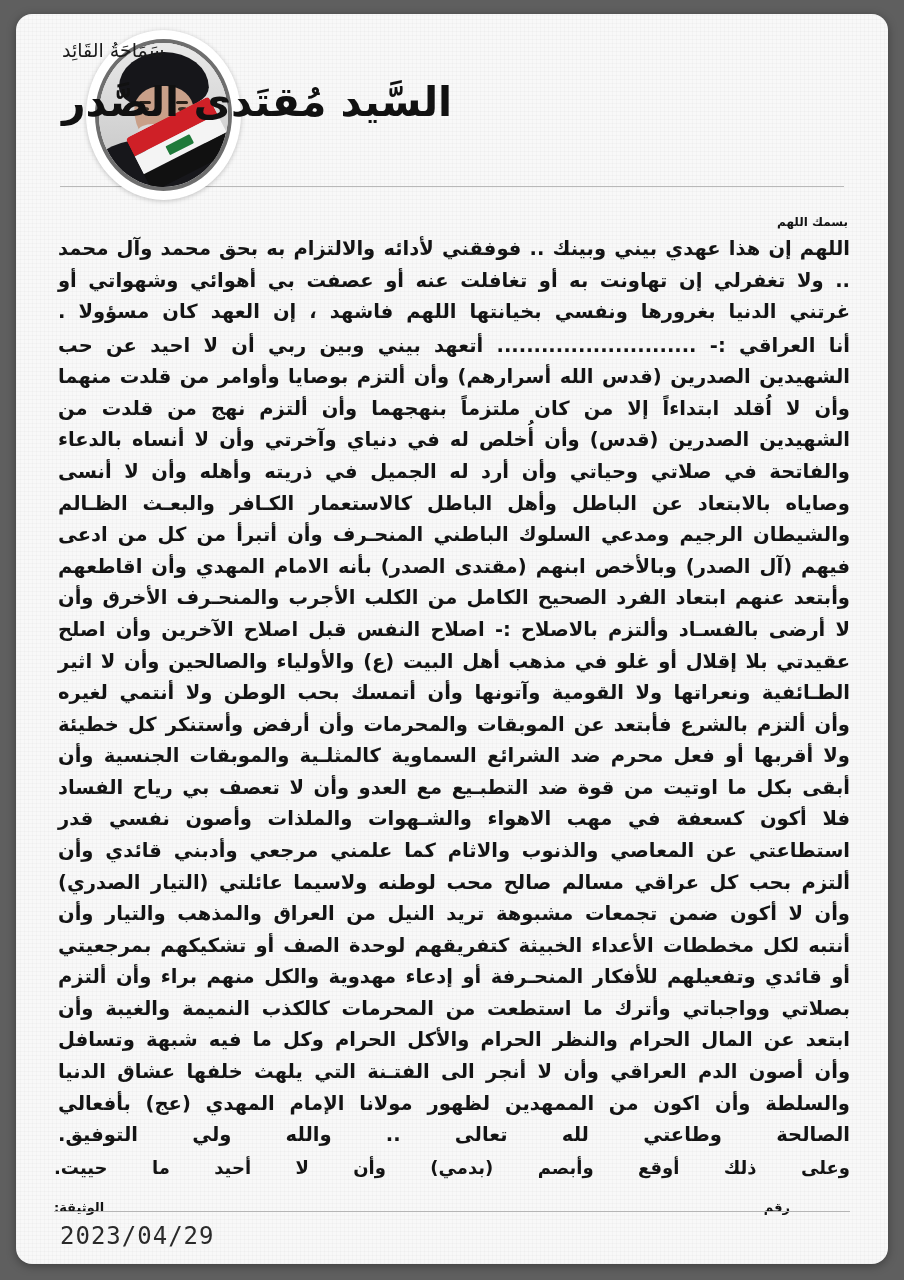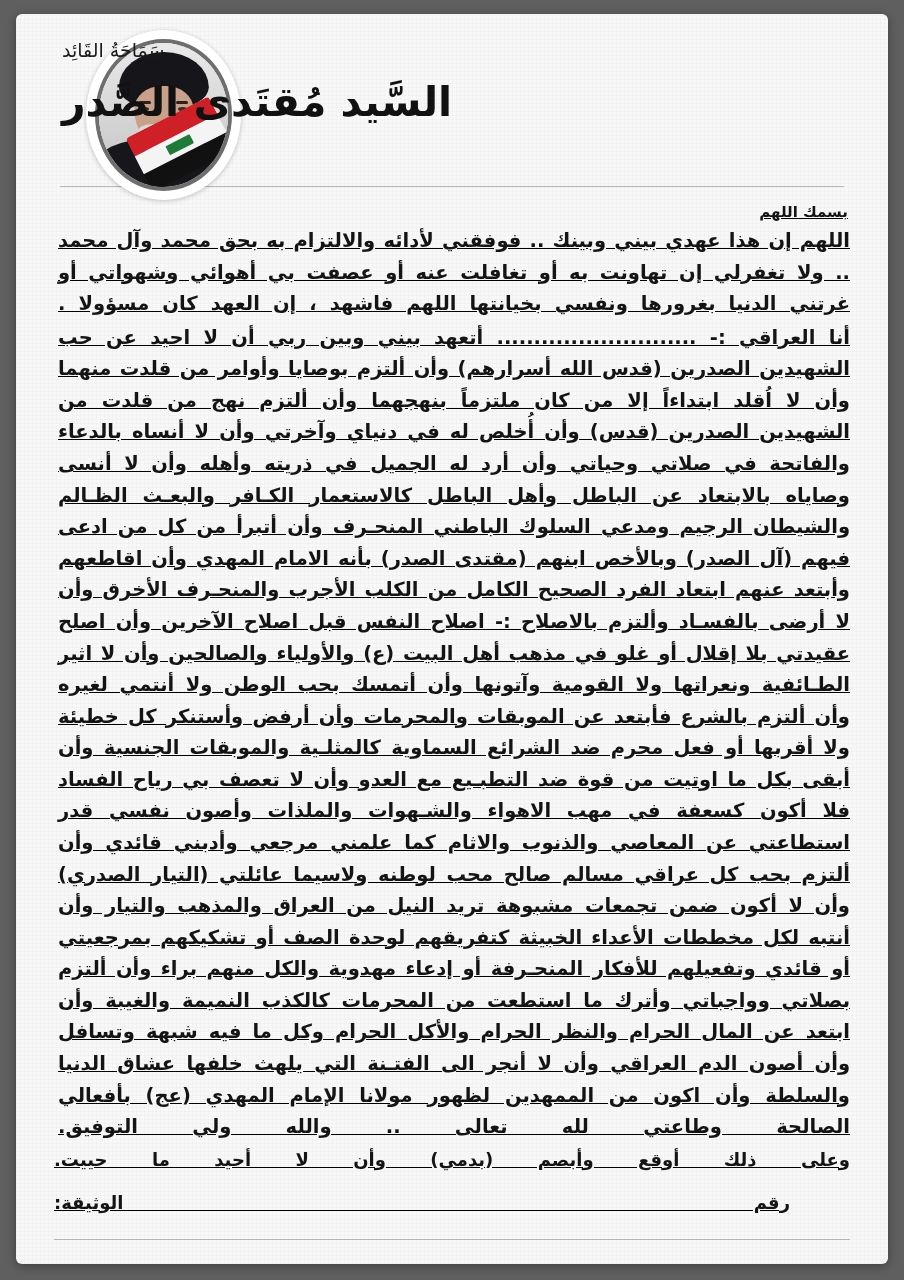--- a/index.html
+++ b/index.html
@@ -16,24 +16,23 @@
     padding:14px 16px 16px 16px;
   }
   .card{
     position:relative;
     width:100%; height:100%;
     box-sizing:border-box;
     background:#f8f8f8;
     background-image:
       repeating-linear-gradient(0deg, rgba(0,0,0,.018) 0 1px, transparent 1px 4px),
       repeating-linear-gradient(90deg, rgba(0,0,0,.018) 0 1px, transparent 1px 4px);
-    border-radius:6px;
+    border-radius:16px;
     box-shadow:0 2px 10px rgba(0,0,0,.35);
     overflow:hidden;
-    text-decoration:underline;
   }
 
   
   .header{
     position:relative;
     height:172px;
   }
   .portrait-wrap{
     position:absolute;
     top:16px; right:auto; left:70px;
@@ -151,25 +150,25 @@
   
   .doc-body{
     direction:rtl;
     text-align:justify;
     text-align-last:justify;
     padding:12px 38px 0 38px;
     color:#141414;
     font-family:"DejaVu Sans", sans-serif;
   }
   .basmala{
-    font-size:15px;
+    font-size:12px;
     font-weight:bold;
     text-align:right;
     text-align-last:right;
-    margin:4px 2px 4px 0;
+    margin:16px 2px 4px 0;
   }
   .para{
     font-size:19.5px;
     font-weight:bold;
     line-height:1.62;
     margin:0 0 2px 4px;
     word-spacing:1px;
   }
 
   .closing-line{
@@ -188,21 +187,21 @@
     font-size:18px;
     font-weight:bold;
     color:#141414;
     line-height:1.5;
     margin-top:4px;
   }
   .doc-number{
     direction:rtl;
     text-align:center;
     font-family:"DejaVu Sans", sans-serif;
-    font-size:18px;
+    font-size:13px;
     font-weight:bold;
     color:#141414;
     margin-top:22px;
     padding-right:60px;
   }
 
   
   .footer{
     position:absolute;
     left:0; right:0; bottom:0;
@@ -273,16 +272,17 @@
 
       <div class="sign-block">
       </div>
 
       <div class="doc-number">رقم الوثيقة:</div>
 
     </div>
 
     <div class="footer">
       <div class="footer-rule"></div>
+      <div class="date">2023/04/29</div>
     </div>
 
   </div>
 </div>
 
 </body></html>

